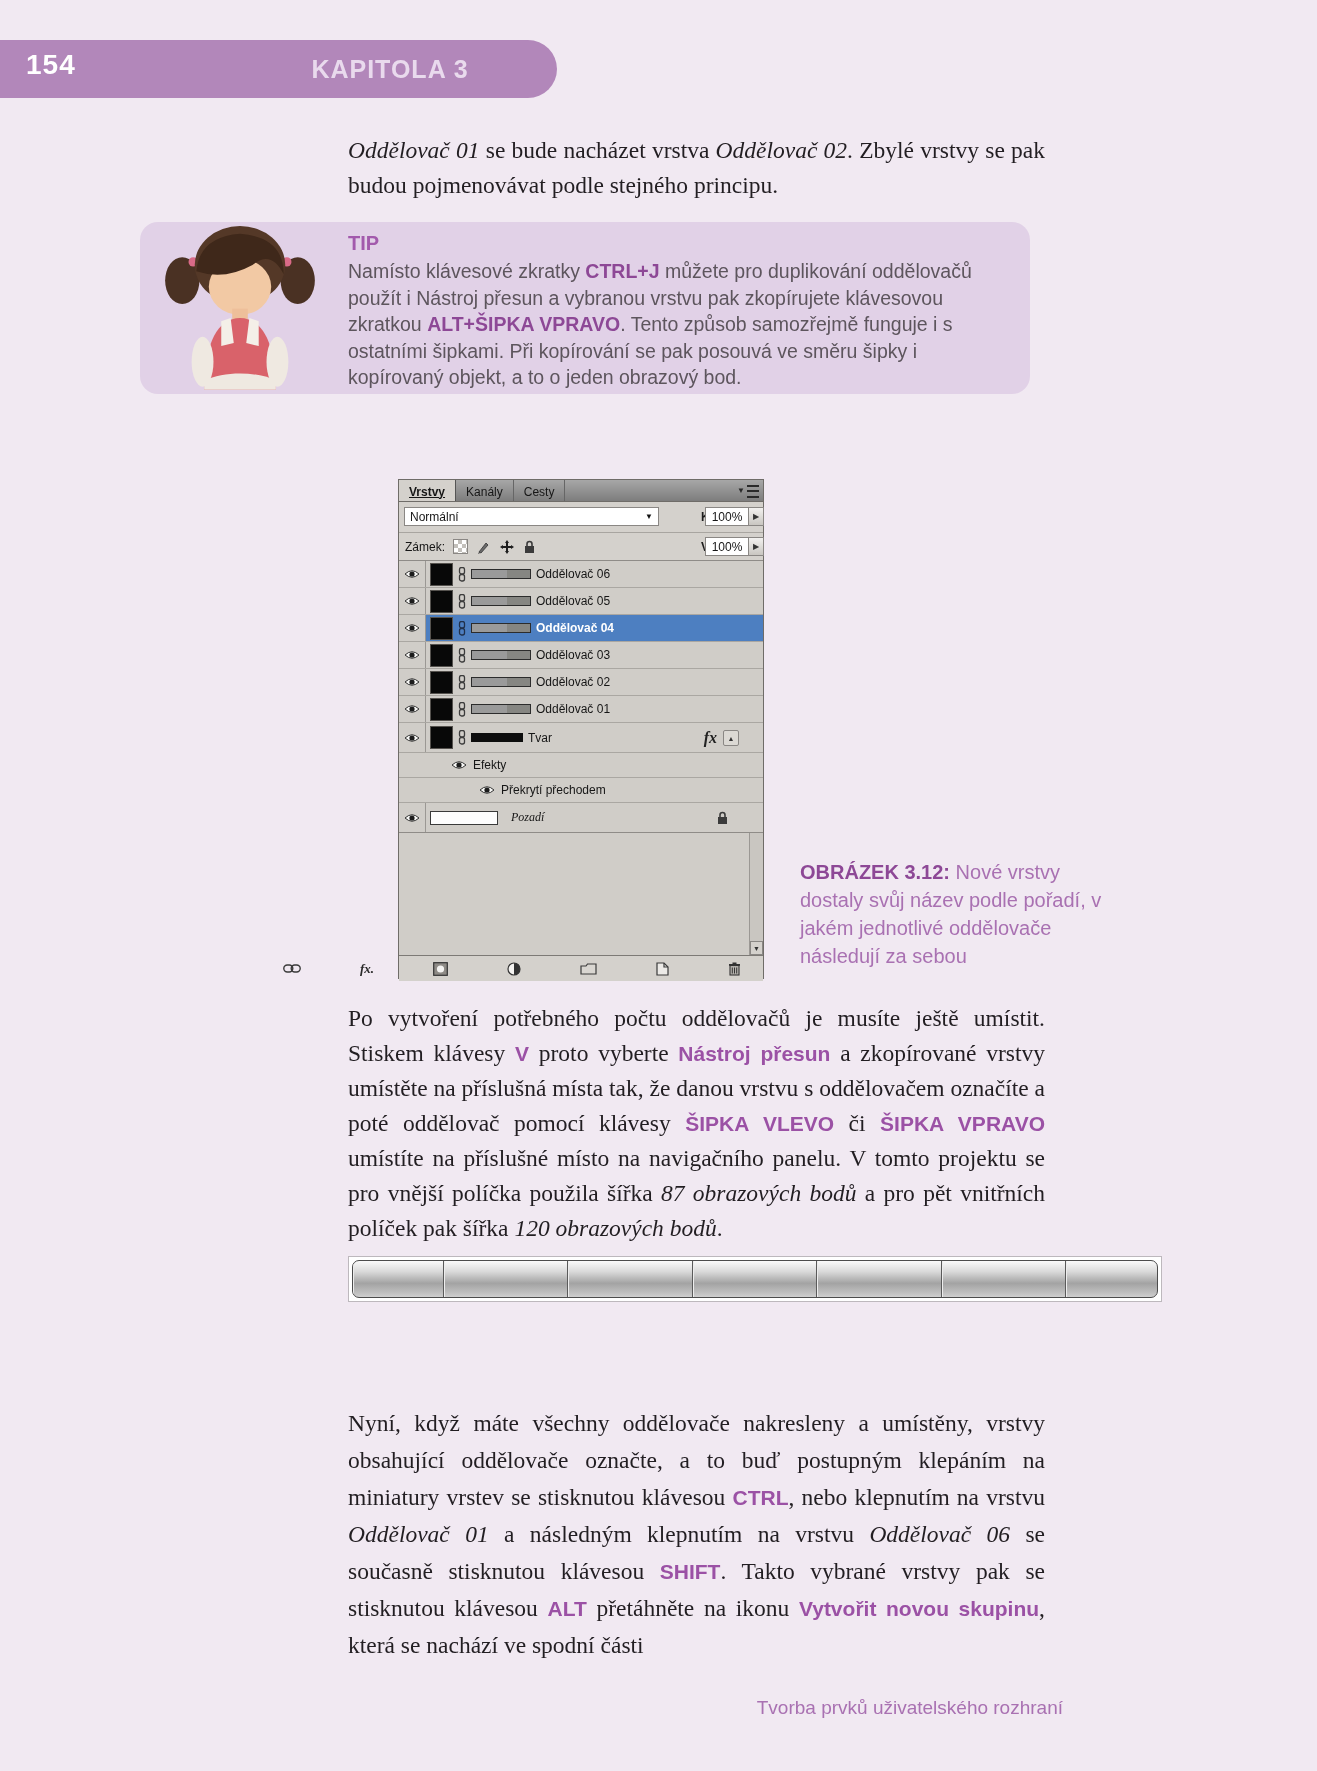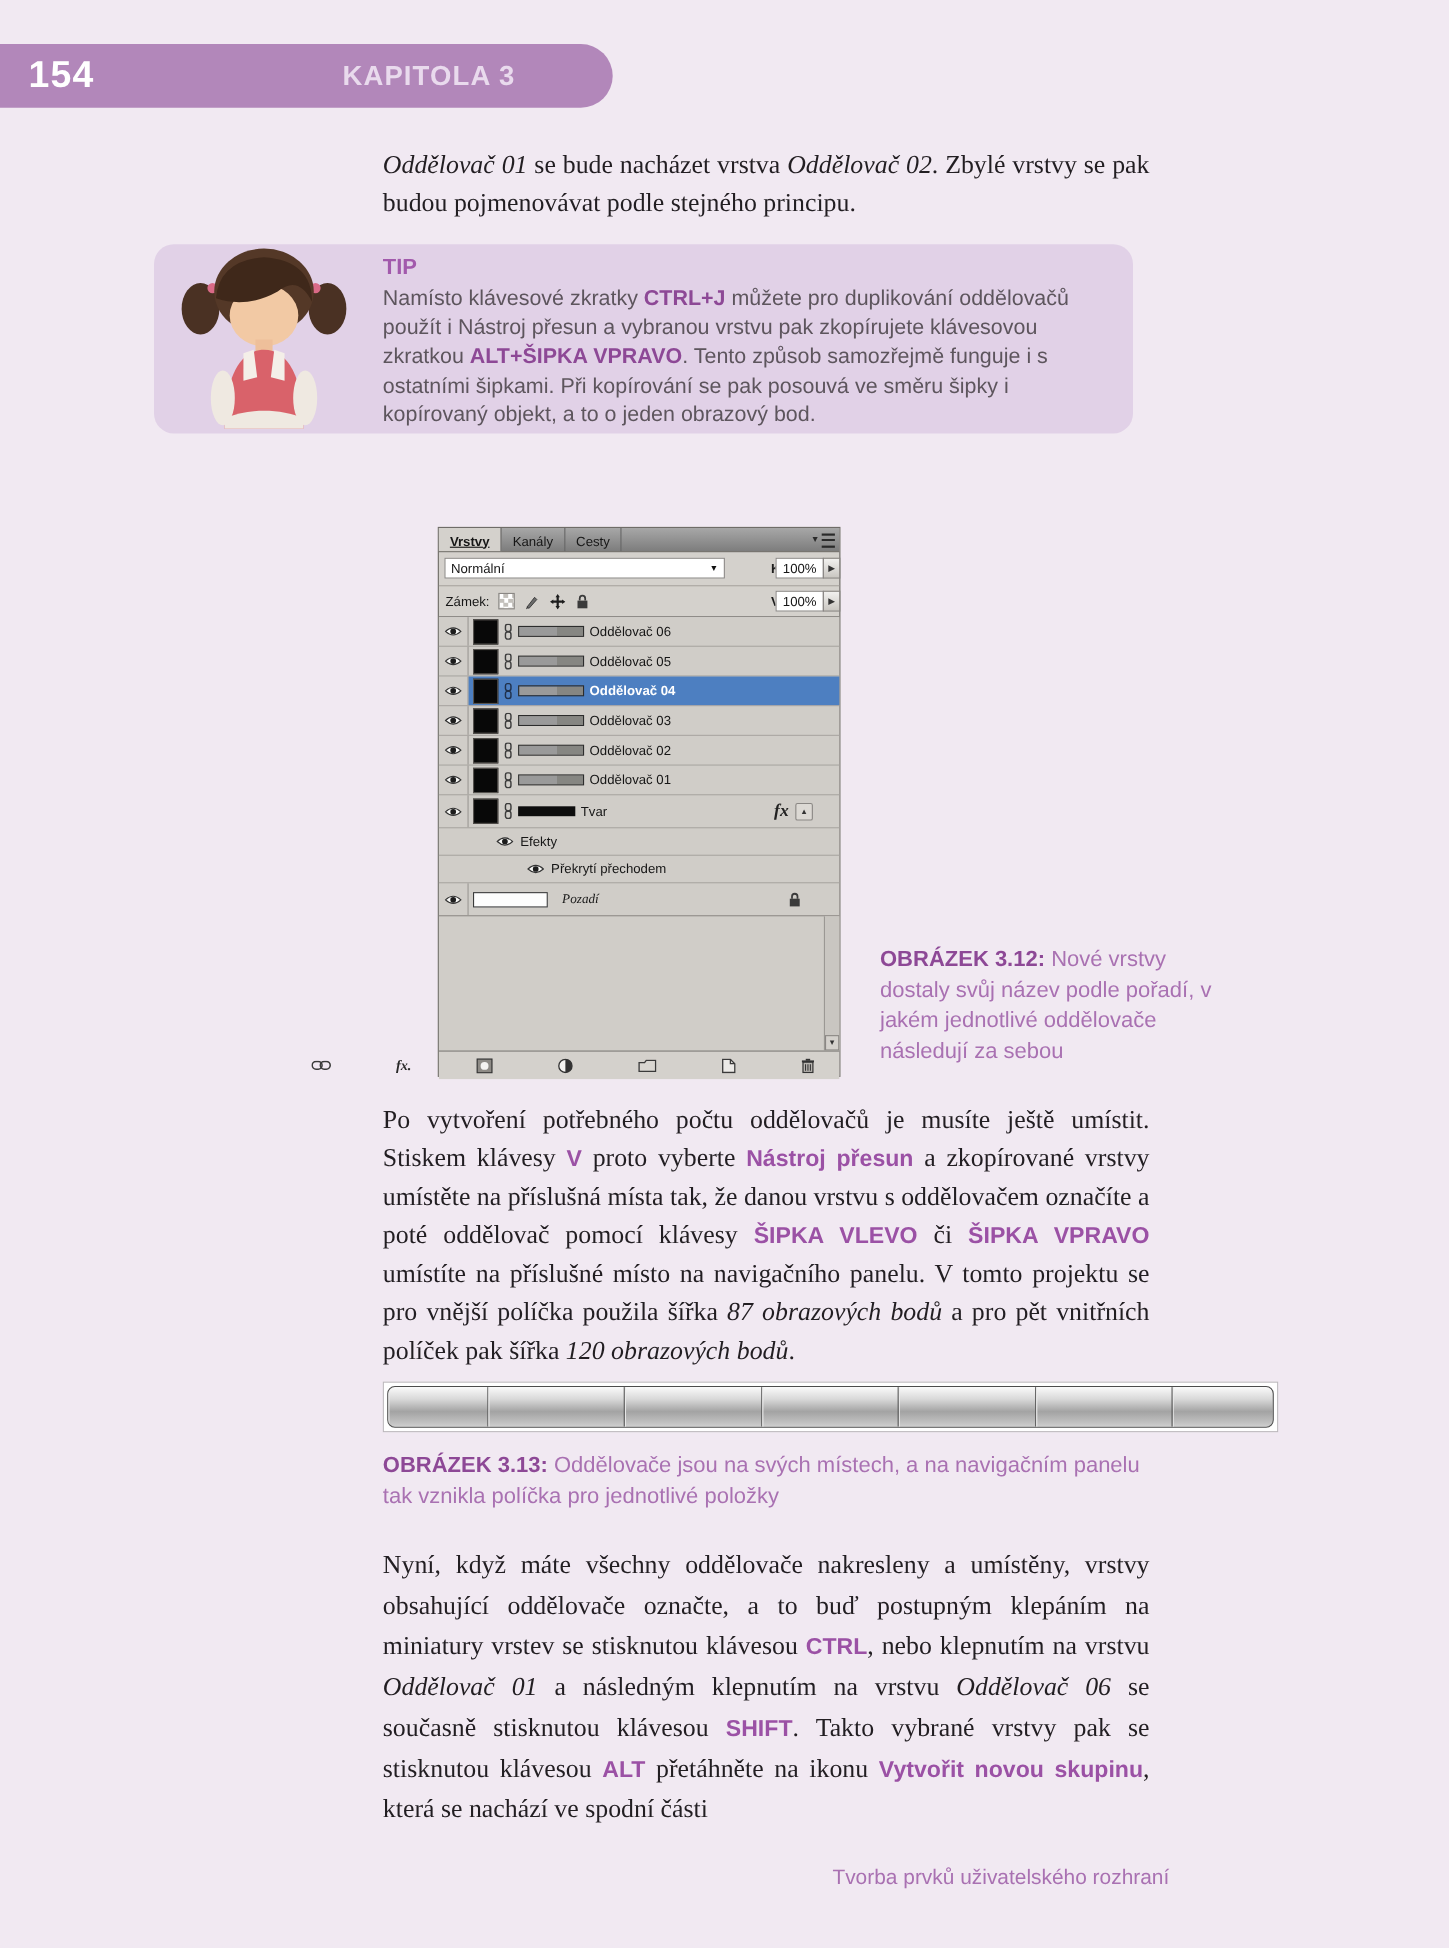--- a/index.html
+++ b/index.html
@@ -2,21 +2,21 @@
 <html><head>
 <meta charset="utf-8">
 <style>
   html,body { margin:0; padding:0; background:#f1e9f2; }
   .page { position:relative; width:1317px; height:1771px; background:#f1e9f2;
           font-family:"Liberation Sans",sans-serif; overflow:hidden; }
 
   
   .chapter-banner { position:absolute; left:0; top:40px; width:557px; height:58px;
       background:#b287ba; border-radius:0 29px 29px 0; }
-  .page-number { position:absolute; left:26px; top:9px; font-size:34px; font-weight:bold;
+  .page-number { position:absolute; left:26px; top:9px; font-size:28px; font-weight:bold;
       color:#ffffff; letter-spacing:1px; }
   .chapter-title { position:absolute; left:290px; top:15px; width:200px; text-align:center;
       font-size:25px; font-weight:bold; color:#e9daed; letter-spacing:1px; }
 
   
   .para { position:absolute; font-family:"Liberation Serif",serif; font-size:23.5px;
       line-height:35px; color:#221e22; text-align:justify; }
   .seg-i { font-style:italic; }
   .seg-k { font-family:"Liberation Sans",sans-serif; font-weight:bold; color:#9b51a5;
       font-size:21px; }
@@ -414,21 +414,18 @@
         <div class="bar-seg" style="width: 91px;"></div>
         <div class="bar-seg" style="width: 125px;"></div>
         <div class="bar-seg" style="width: 125px;"></div>
         <div class="bar-seg" style="width: 125px;"></div>
         <div class="bar-seg" style="width: 125px;"></div>
         <div class="bar-seg" style="width: 125px;"></div>
         <div class="bar-seg" style="width: 91px;"></div>
       </div>
   </div>
 
-  <div class="caption" style="left:348px; top:1318px; width:705px;">
-    <span class="cap-label">OBRÁZEK 3.13:</span><span> Oddělovače jsou na svých místech, a na navigačním panelu tak vznikla políčka pro jednotlivé položky</span>
-  </div>
 
   <div class="para" style="left:348px; top:1405px; width:697px; line-height:37px;"><span class="seg-n">Nyní, když máte všechny oddělovače nakresleny a umístěny, vrstvy obsahující oddělovače označte, a to buď postupným klepáním na miniatury vrstev se stisknutou klávesou </span><span class="seg-k">CTRL</span><span class="seg-n">, nebo klepnutím na vrstvu </span><span class="seg-i">Oddělovač 01</span><span class="seg-n"> a následným klepnutím na vrstvu </span><span class="seg-i">Oddělovač 06</span><span class="seg-n"> se současně stisknutou klávesou </span><span class="seg-k">SHIFT</span><span class="seg-n">. Takto vybrané vrstvy pak se stisknutou klávesou </span><span class="seg-k">ALT</span><span class="seg-n"> přetáhněte na ikonu </span><span class="seg-k">Vytvořit novou skupinu</span><span class="seg-n">, která se nachází ve spodní části</span></div>
 
   <div class="footer-text">Tvorba prvků uživatelského rozhraní</div>
 
 </div>
 
 </body></html>

